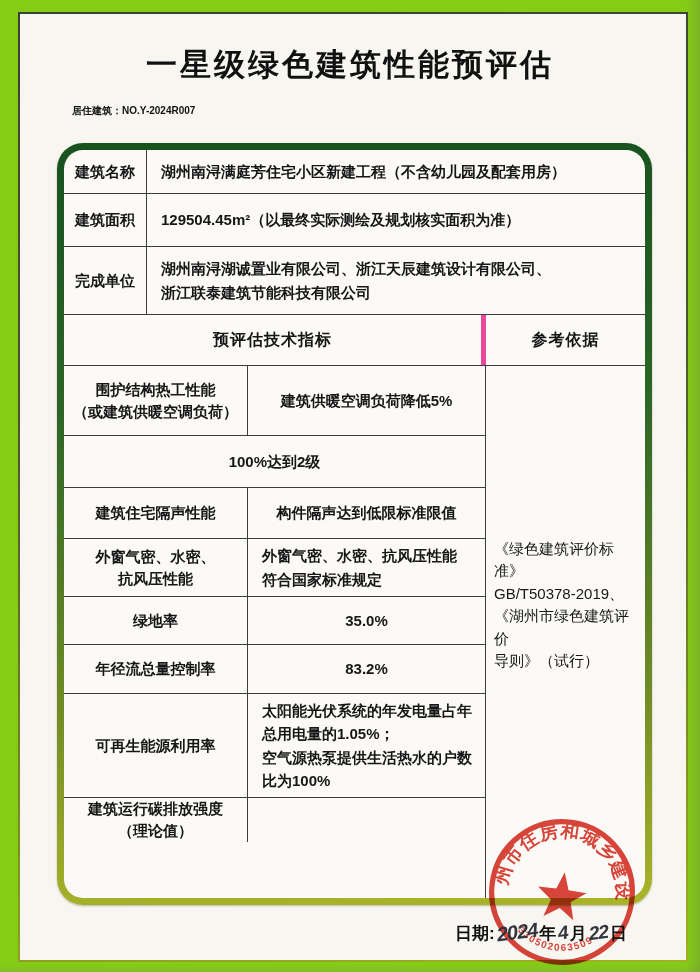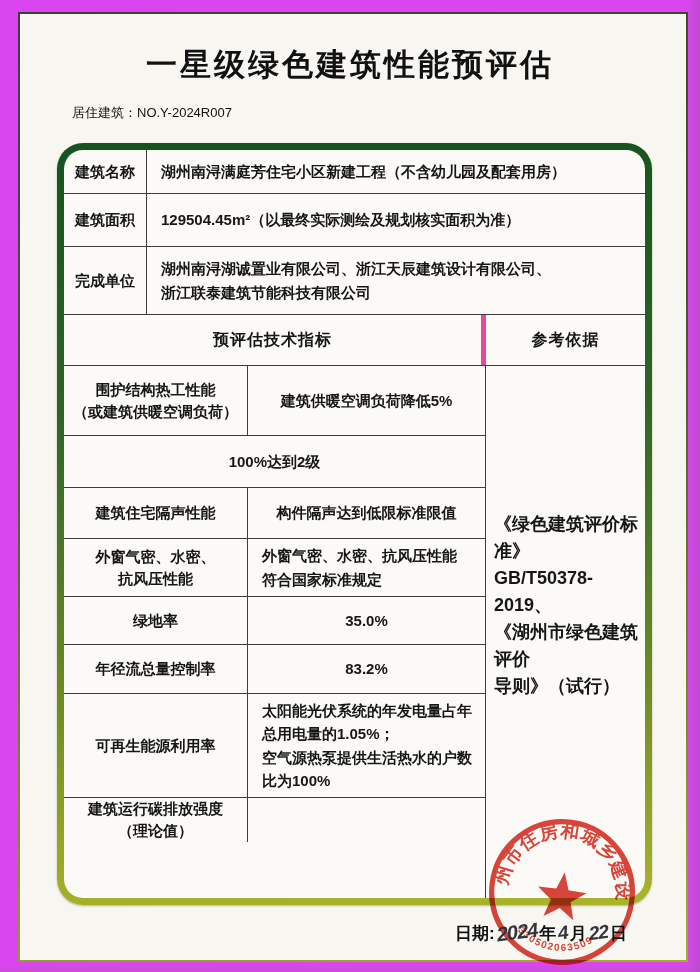--- a/index.html
+++ b/index.html
@@ -3,21 +3,21 @@
 <meta charset="utf-8">
 <style>
   html,body{margin:0;padding:0;}
   body{
     font-family:"Liberation Sans","DejaVu Sans",sans-serif;
     background:#e8e7e2;
   }
   .page{
     position:relative;
     width:700px;height:972px;
-    background:#d946ef;
+    background:#84cc16;
     overflow:hidden;
     color:#161616;
   }
   
   .edge-shadow{
     position:absolute;top:0;right:0;width:14px;height:100%;
     background:linear-gradient(90deg, rgba(0,0,0,0) 0%, rgba(90,90,85,0.22) 100%);
   }
   .edge-shadow-bottom{
     position:absolute;left:0;bottom:0;width:100%;height:8px;
@@ -33,21 +33,21 @@
     background:#f7f6f1;
   }
   .title{
     position:absolute;top:44px;left:0;width:700px;
     text-align:center;
     font-size:31px;font-weight:800;letter-spacing:3px;
     color:#111;
   }
   .subtitle{
     position:absolute;top:104px;left:72px;
-    font-size:13px;font-weight:400;color:#111;
+    font-size:10px;font-weight:700;color:#111;
   }
   
   .green-box{
     position:absolute;left:57px;top:143px;width:595px;height:762px;
     border-radius:26px;
     background:linear-gradient(178deg,#17521f 0%, #2d6527 35%, #6f8b25 72%, #abb42a 100%);
     box-shadow:0 1px 2px rgba(60,70,20,0.35);
   }
   .tbl{
     position:absolute;inset:7px;
@@ -67,21 +67,21 @@
   .w83{width:83px;}
   .w184{width:184px;}
   .hcell{box-sizing:border-box;display:flex;align-items:center;justify-content:center;
          font-size:16px;letter-spacing:1px;}
   .body{display:flex;flex:1;}
   .body-left{width:422px;box-sizing:border-box;border-right:1px solid #3d3d3d;
              display:flex;flex-direction:column;}
   .body-left .trow:last-child{border-bottom:none;}
   .refcell{flex:1;box-sizing:border-box;display:flex;align-items:center;
            padding:0 4px 54px 8px;
-           font-size:18px;line-height:1.5;white-space:pre-line;font-weight:700;}
+           font-size:15px;line-height:1.5;white-space:pre-line;font-weight:400;}
   
   .stamp{
     position:absolute;left:486px;top:816px;width:152px;height:152px;
     mix-blend-mode:multiply;opacity:0.92;
     transform:rotate(8deg);
   }
   
   .date-line{
     position:absolute;left:455px;top:921px;
     font-size:17px;font-weight:700;color:#111;

